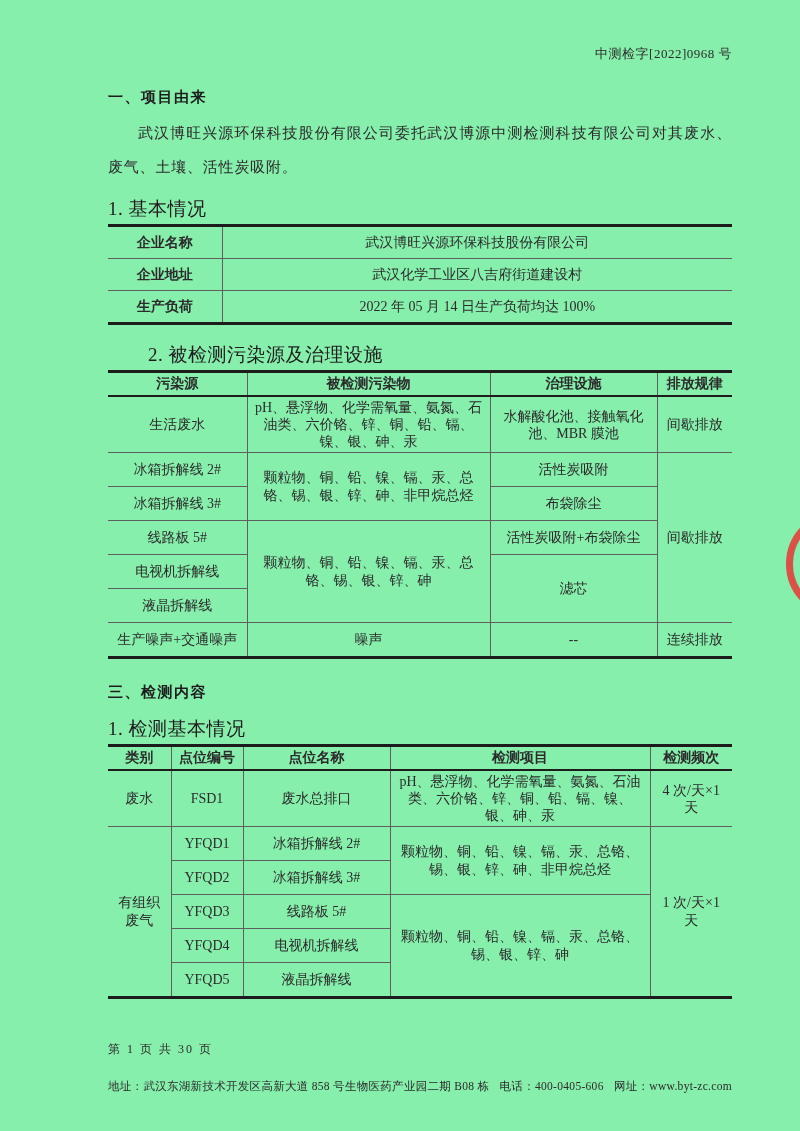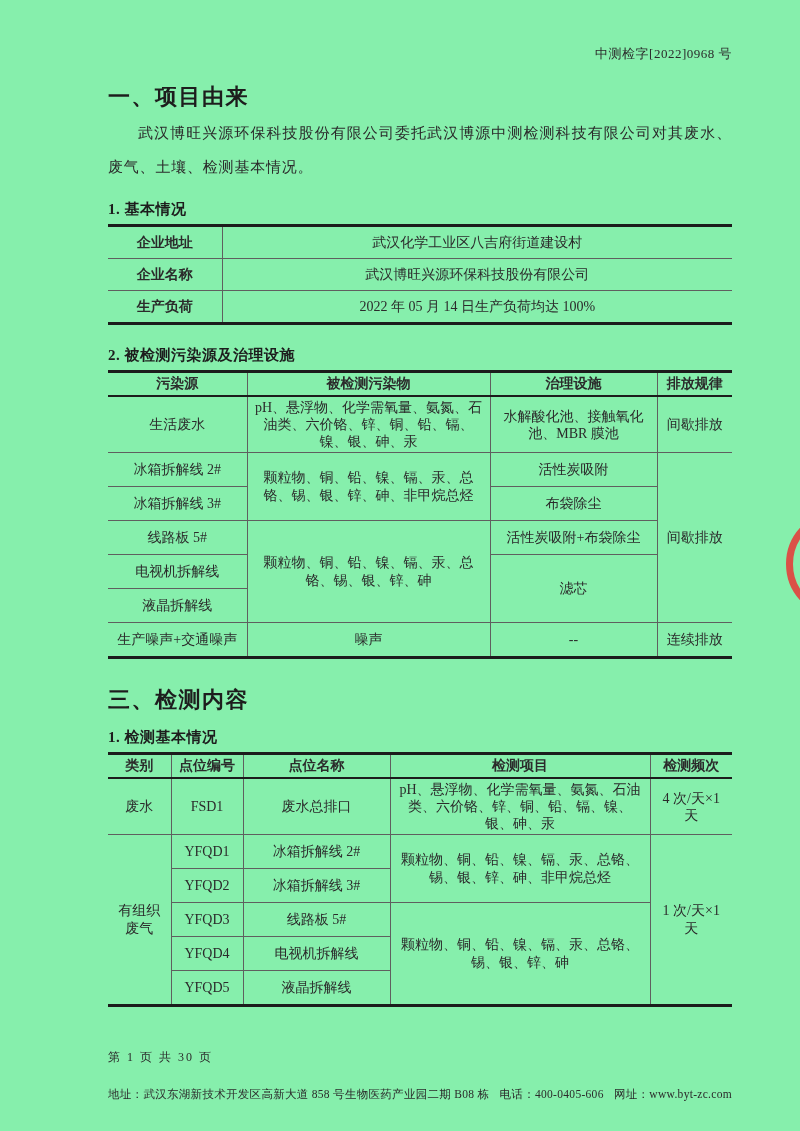--- a/index.html
+++ b/index.html
@@ -6,22 +6,22 @@
   .page {
     position:relative; width:800px; height:1131px; overflow:hidden;
     background:#86efac; color:#2b2b2b;
     font-family:"Liberation Serif","DejaVu Serif",serif;
     padding-left:20px;
   }
   .content { padding:45px 88px 0 88px; width:624px; }
 
   .doc-number { text-align:right; font-size:13px; letter-spacing:0.5px; line-height:17px; }
 
-  .section-title { font-size:22px; font-weight:700; letter-spacing:1.5px; margin:23px 0 0 0; line-height:24px; color:#1d1d1d; }
-  .sub-title { font-size:15px; font-weight:700; letter-spacing:0.5px; margin:15px 0 0 0; line-height:20px; color:#1d1d1d; }
+  .section-title { font-size:15px; font-weight:700; letter-spacing:1.5px; margin:23px 0 0 0; line-height:24px; color:#1d1d1d; }
+  .sub-title { font-size:19px; font-weight:400; letter-spacing:0.5px; margin:15px 0 0 0; line-height:20px; color:#1d1d1d; }
 
   .para { font-size:15px; line-height:34px; text-indent:2em; text-align:justify; letter-spacing:0.8px; margin:7px 0 0 0; }
 
   table.rpt { width:624px; border-collapse:collapse; table-layout:fixed;
     font-size:14px; margin-top:5px;
     border-top:3px solid #1c1c1c; border-bottom:3px solid #1c1c1c; }
   .rpt td, .rpt th { border:1px solid #5f5f5f; text-align:center; vertical-align:middle;
     padding:2px 4px; line-height:18px; word-break:break-all; font-weight:400; }
   .rpt td:first-child, .rpt th:first-child { border-left:none; }
   .rpt td:last-child, .rpt th:last-child { border-right:none; }
@@ -29,55 +29,55 @@
 
   .t-basic td { height:27px; }
   .t-basic td.lbl { font-weight:700; }
 
   .t-poll tr.tall td { height:48px; line-height:17px; }
   .t-poll tr.std td { height:29px; }
 
   .t-mon tr.tall td { height:50px; line-height:17px; }
   .t-mon tr.std td { height:29px; }
 
-  .mt-sec { margin-top:29px; }
-  .mt-table-label { margin-top:20px; }
+  .mt-sec { margin-top:21px; }
+  .mt-table-label { margin-top:20px;margin-left:40px; }
 
   .footer-page { text-align:left; font-size:12px; letter-spacing:2px; margin-top:42px; }
   .footer-contact { display:flex; justify-content:space-between; font-size:11.5px; margin-top:21px; letter-spacing:0.3px; }
 
   .seal-arc { position:absolute; top:510px; left:786px; width:108px; height:108px;
     border-radius:50%; border:7px solid #e2433e; box-sizing:border-box; opacity:0.92; }
 </style>
 </head>
 <body>
 
 <div class="page">
   <div class="content">
 
     <div class="doc-number">中测检字[2022]0968 号</div>
 
     <div class="section-title">一、项目由来</div>
-    <p class="para">武汉博旺兴源环保科技股份有限公司委托武汉博源中测检测科技有限公司对其废水、废气、土壤、检测基本情况。</p>
+    <p class="para">武汉博旺兴源环保科技股份有限公司委托武汉博源中测检测科技有限公司对其废水、废气、土壤、活性炭吸附。</p>
 
     <div class="sub-title">1. 基本情况</div>
 
     <table class="rpt t-basic">
       <colgroup>
           <col style="width:114px">
           <col style="width:510px">
         </colgroup>
       <tbody>
         <tr>
+          <td class="lbl">企业名称</td>
+          <td>武汉博旺兴源环保科技股份有限公司</td>
+        </tr>
+        <tr>
           <td class="lbl">企业地址</td>
           <td>武汉化学工业区八吉府街道建设村</td>
-        </tr>
-        <tr>
-          <td class="lbl">企业名称</td>
-          <td>武汉博旺兴源环保科技股份有限公司</td>
         </tr>
         <tr>
           <td class="lbl">生产负荷</td>
           <td>2022 年 05 月 14 日生产负荷均达 100%</td>
         </tr>
       </tbody>
     </table>
 
     <div class="sub-title mt-table-label">2. 被检测污染源及治理设施</div>
 

